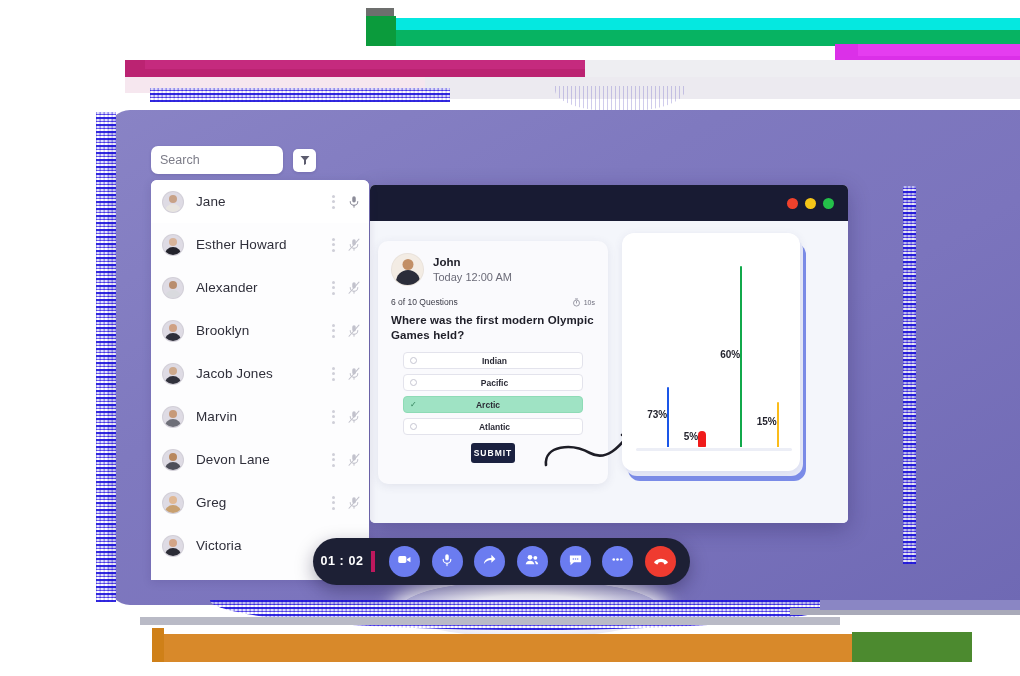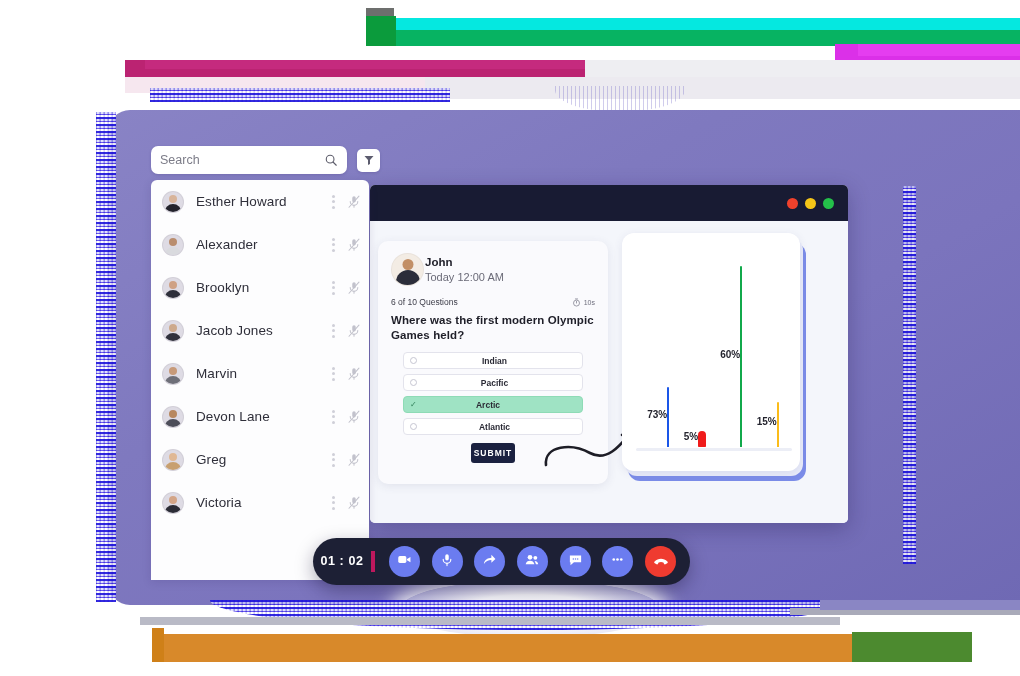--- a/index.html
+++ b/index.html
@@ -90,21 +90,21 @@
   .purple-panel {
     position: absolute; left: 108px; top: 110px;
     width: 912px; height: 495px;
     border-radius: 22px 0 0 22px;
     background: linear-gradient(150deg, #8983c5 0%, #7f79bf 35%, #7b74bd 60%, #6f69b4 100%);
   }
 
   
   .search-row { position:absolute; left:43px; top:36px; display:flex; align-items:center; gap:10px; }
   .search-box {
-    width: 196px; height: 28px; background:#fff; border-radius: 7px;
+    width: 132px; height: 28px; background:#fff; border-radius: 7px;
     display:flex; align-items:center; padding: 8px 9px;
     box-shadow: 0 1px 3px rgba(40,30,90,.18);
   }
   .search-box input {
     border:none; outline:none; flex:1; font-size: 12.5px; color:#3c3c46;
     font-family:"Liberation Sans", sans-serif; background:transparent;
   }
   .search-box input::placeholder { color:#7c7c88; }
   .filter-btn {
     width: 23px; height: 23px; background:#fff; border-radius:5px;
@@ -170,21 +170,21 @@
 
   .stage { position:relative; height: 302px; background:#f4f6fb; }
 
   
   .quiz-card {
     position:absolute; left:8px; top:20px; width:230px; height:243px;
     background:#fafafd; border-radius:10px;
     box-shadow: 0 2px 10px rgba(60,60,110,.10);
     padding: 12px 13px;
   }
-  .quiz-head { display:flex; align-items:center; gap:1px; }
+  .quiz-head { display:flex; align-items:center; gap:9px; }
   .q-avatar {
     width: 33px; height:33px; border-radius:50%; background:#f3ece4;
     position:relative; overflow:hidden; flex:none;
     border:1px solid rgba(0,0,0,.04);
   }
   .q-avatar::before{content:"";position:absolute;left:50%;top:5px;width:11px;height:11px;border-radius:50%;background:#c28f66;transform:translateX(-50%);}
   .q-avatar::after{content:"";position:absolute;left:50%;top:16px;width:24px;height:18px;border-radius:12px 12px 0 0;background:#2b2d3a;transform:translateX(-50%);}
   .q-name { font-size:11.5px; color:#22222c; font-weight:600; }
   .q-time { font-size:11px; color:#6b6b78; margin-top:3px;text-align:right; }
   .q-meta { display:flex; align-items:center; justify-content:space-between; margin-top:11px; }
@@ -312,20 +312,34 @@
       </div>
       <div class="filter-btn">
         <svg width="12" height="12" viewBox="0 0 24 24">
           <path d="M3 4h18l-7 8.2V20l-4 2v-9.8L3 4z" fill="#5c5c6e"></path>
         </svg>
       </div>
     </div>
 
     <div class="participants">
 
+    <div class="p-row first">
+          <span class="avatar av1"></span>
+          <span class="p-name">Jane</span>
+          <span class="dots3">
+            <i></i>
+            <i></i>
+            <i></i>
+          </span>
+          <svg class="mic" viewBox="0 0 24 24">
+            <rect x="9" y="2" width="6" height="11" rx="3" fill="#8c8c99"></rect>
+            <path d="M5.5 11a6.5 6.5 0 0 0 13 0" fill="none" stroke="#8c8c99" stroke-width="1.8" stroke-linecap="round"></path>
+            <line x1="12" y1="17.5" x2="12" y2="21" stroke="#8c8c99" stroke-width="1.8" stroke-linecap="round"></line>
+          </svg>
+        </div>
         <div class="p-row">
           <span class="avatar av2"></span>
           <span class="p-name">Esther Howard</span>
           <span class="dots3">
             <i></i>
             <i></i>
             <i></i>
           </span>
           <svg class="mic" viewBox="0 0 24 24">
             <rect x="9" y="2" width="6" height="11" rx="3" fill="#c2c2cc"></rect>

